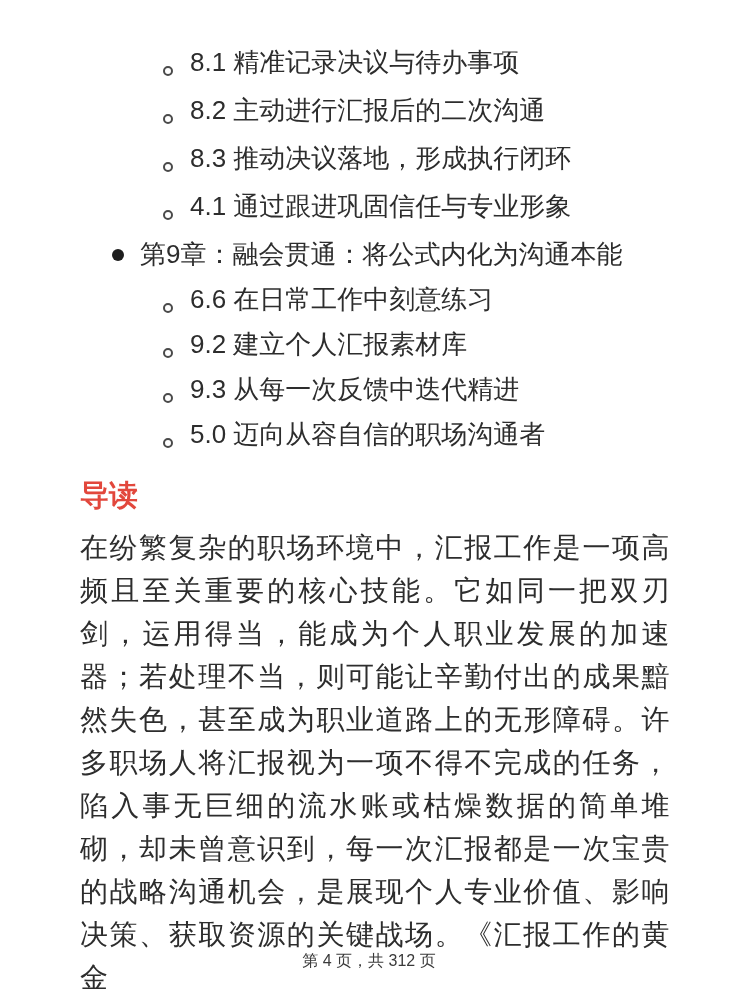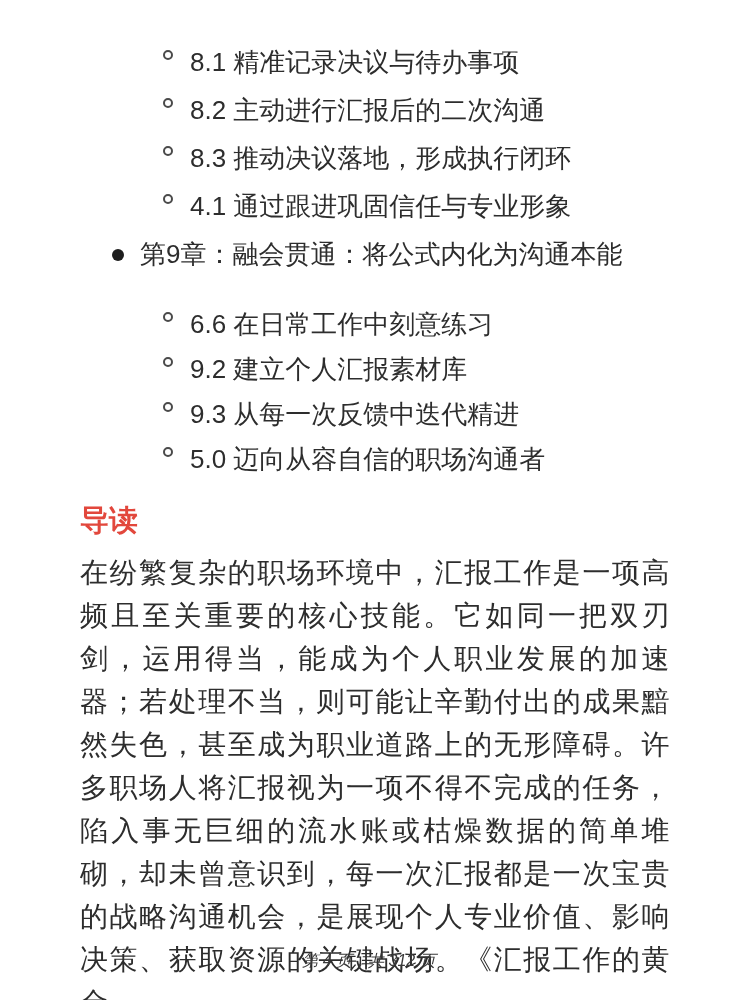--- a/index.html
+++ b/index.html
@@ -17,21 +17,21 @@
     overflow: hidden;
     color: #2d2d2d;
   }
   
   .toc-sub {
     list-style: none;
     margin-left: 83px;
   }
   .toc-sub li {
     display: flex;
-    align-items: flex-start;
+    align-items: flex-end;
     font-size: 26px;
     line-height: 28px;
     margin-bottom: 20px;
     color: #2d2d2d;
   }
   .toc-sub.second li { margin-bottom: 17px; }
   .bullet-circle {
     flex: 0 0 auto;
     width: 10px;
     height: 10px;
@@ -40,21 +40,21 @@
     margin-right: 17px;
     margin-top: 2px;
   }
   .toc-chapter {
     display: flex;
     align-items: center;
     font-size: 26px;
     line-height: 28px;
     margin-left: 32px;
     margin-top: 8px;
-    margin-bottom: 42px;
+    margin-bottom: 17px;
     color: #2d2d2d;
   }
   .bullet-disc {
     flex: 0 0 auto;
     width: 12px;
     height: 12px;
     background: #1e1e1e;
     border-radius: 50%;
     margin-right: 16px;
     margin-top: 2px;
@@ -78,21 +78,20 @@
   }
   
   .page-footer {
     position: absolute;
     left: 0;
     right: 12px;
     bottom: 28px;
     text-align: center;
     font-size: 16px;
     color: #3a3a3a;
-    font-style: italic;
   }
 </style>
 </head>
 <body>
 
 <div class="page">
 
   <ul class="toc-sub">
     <li>
       <span class="bullet-circle"></span>

